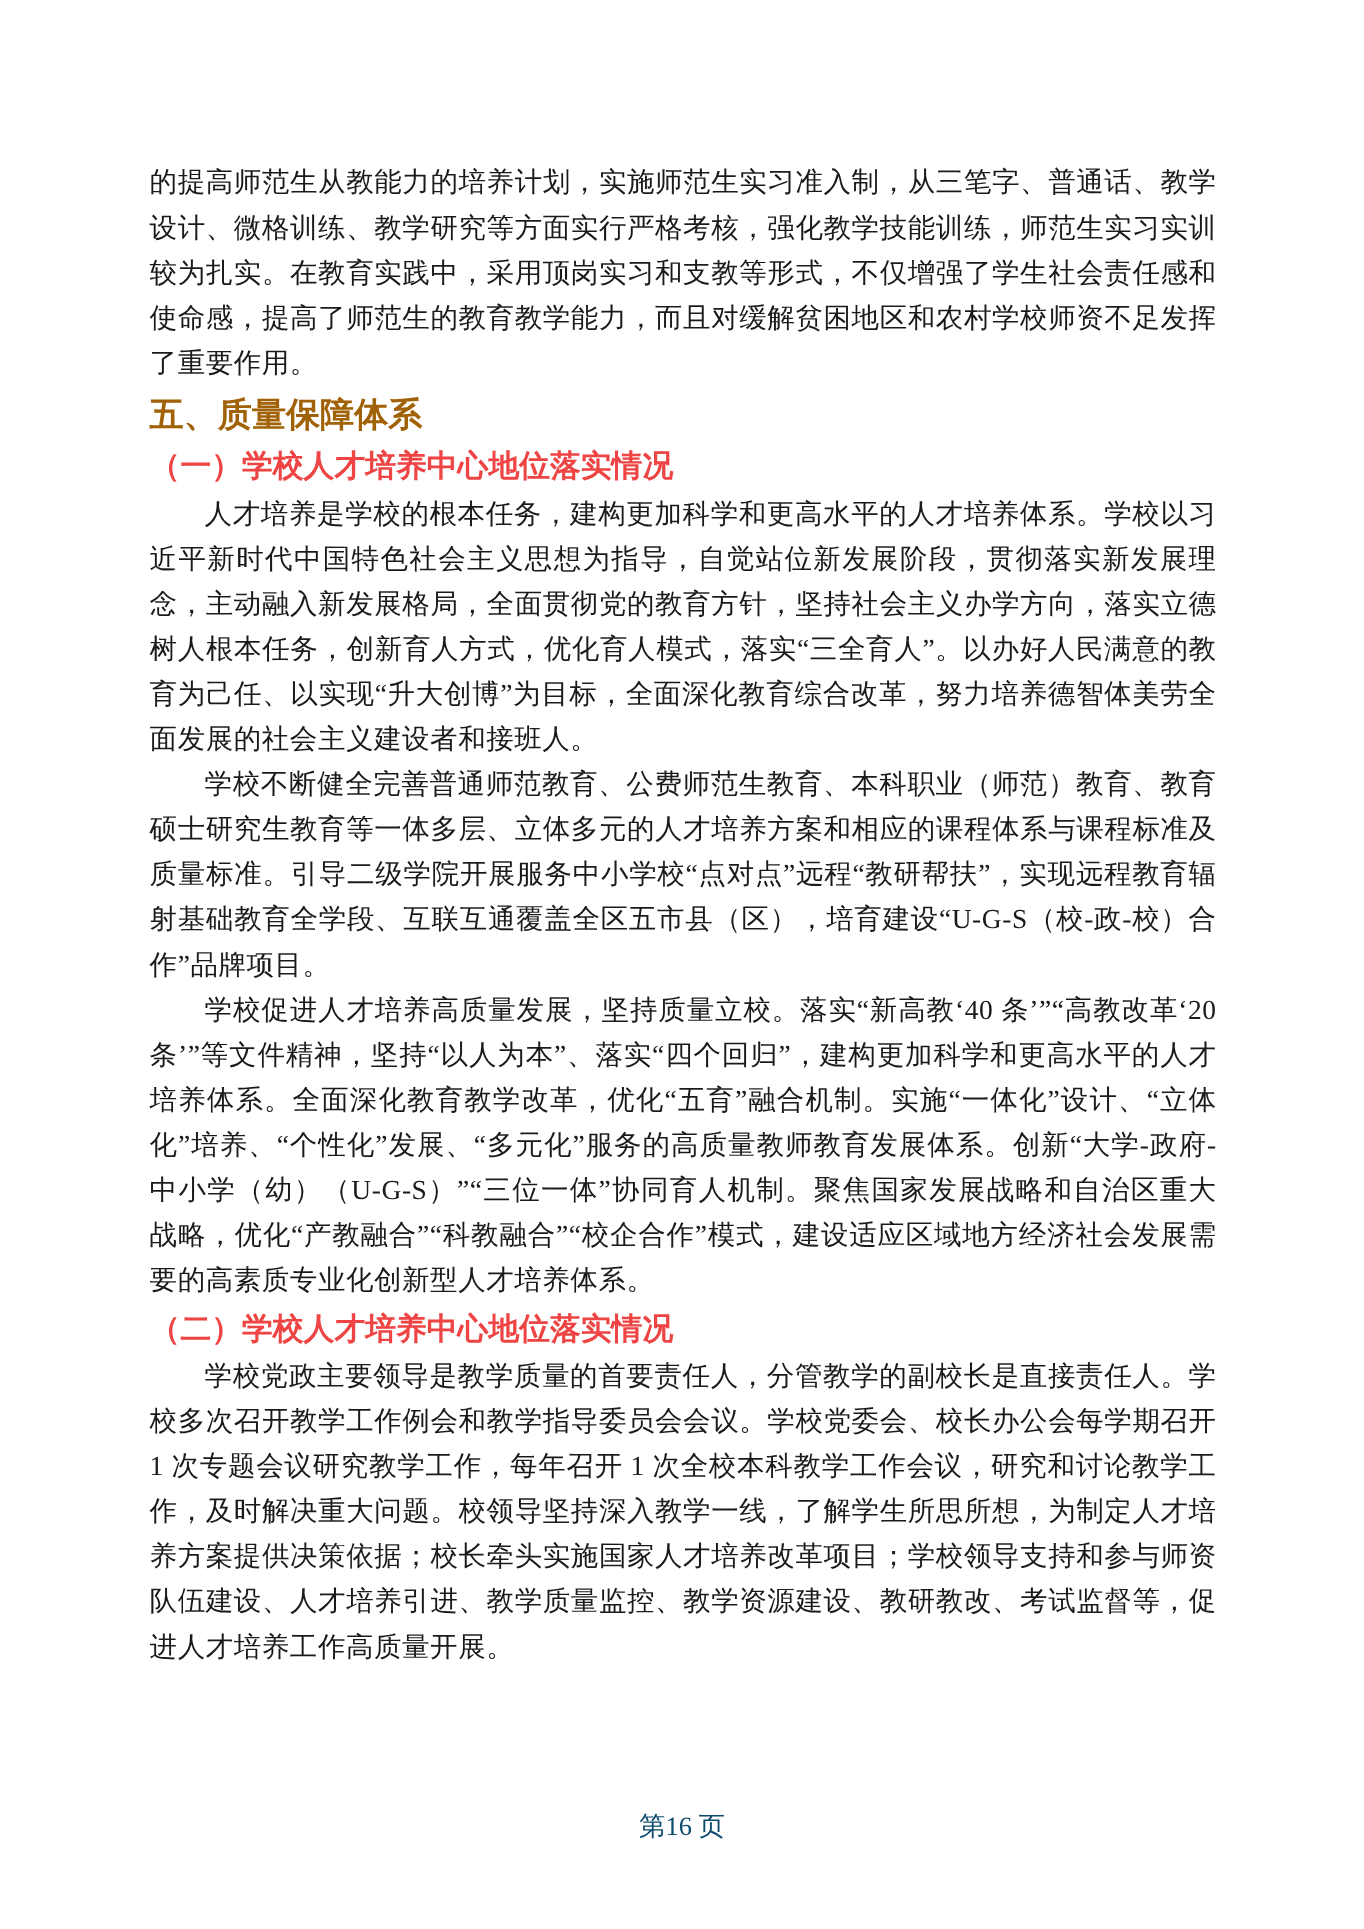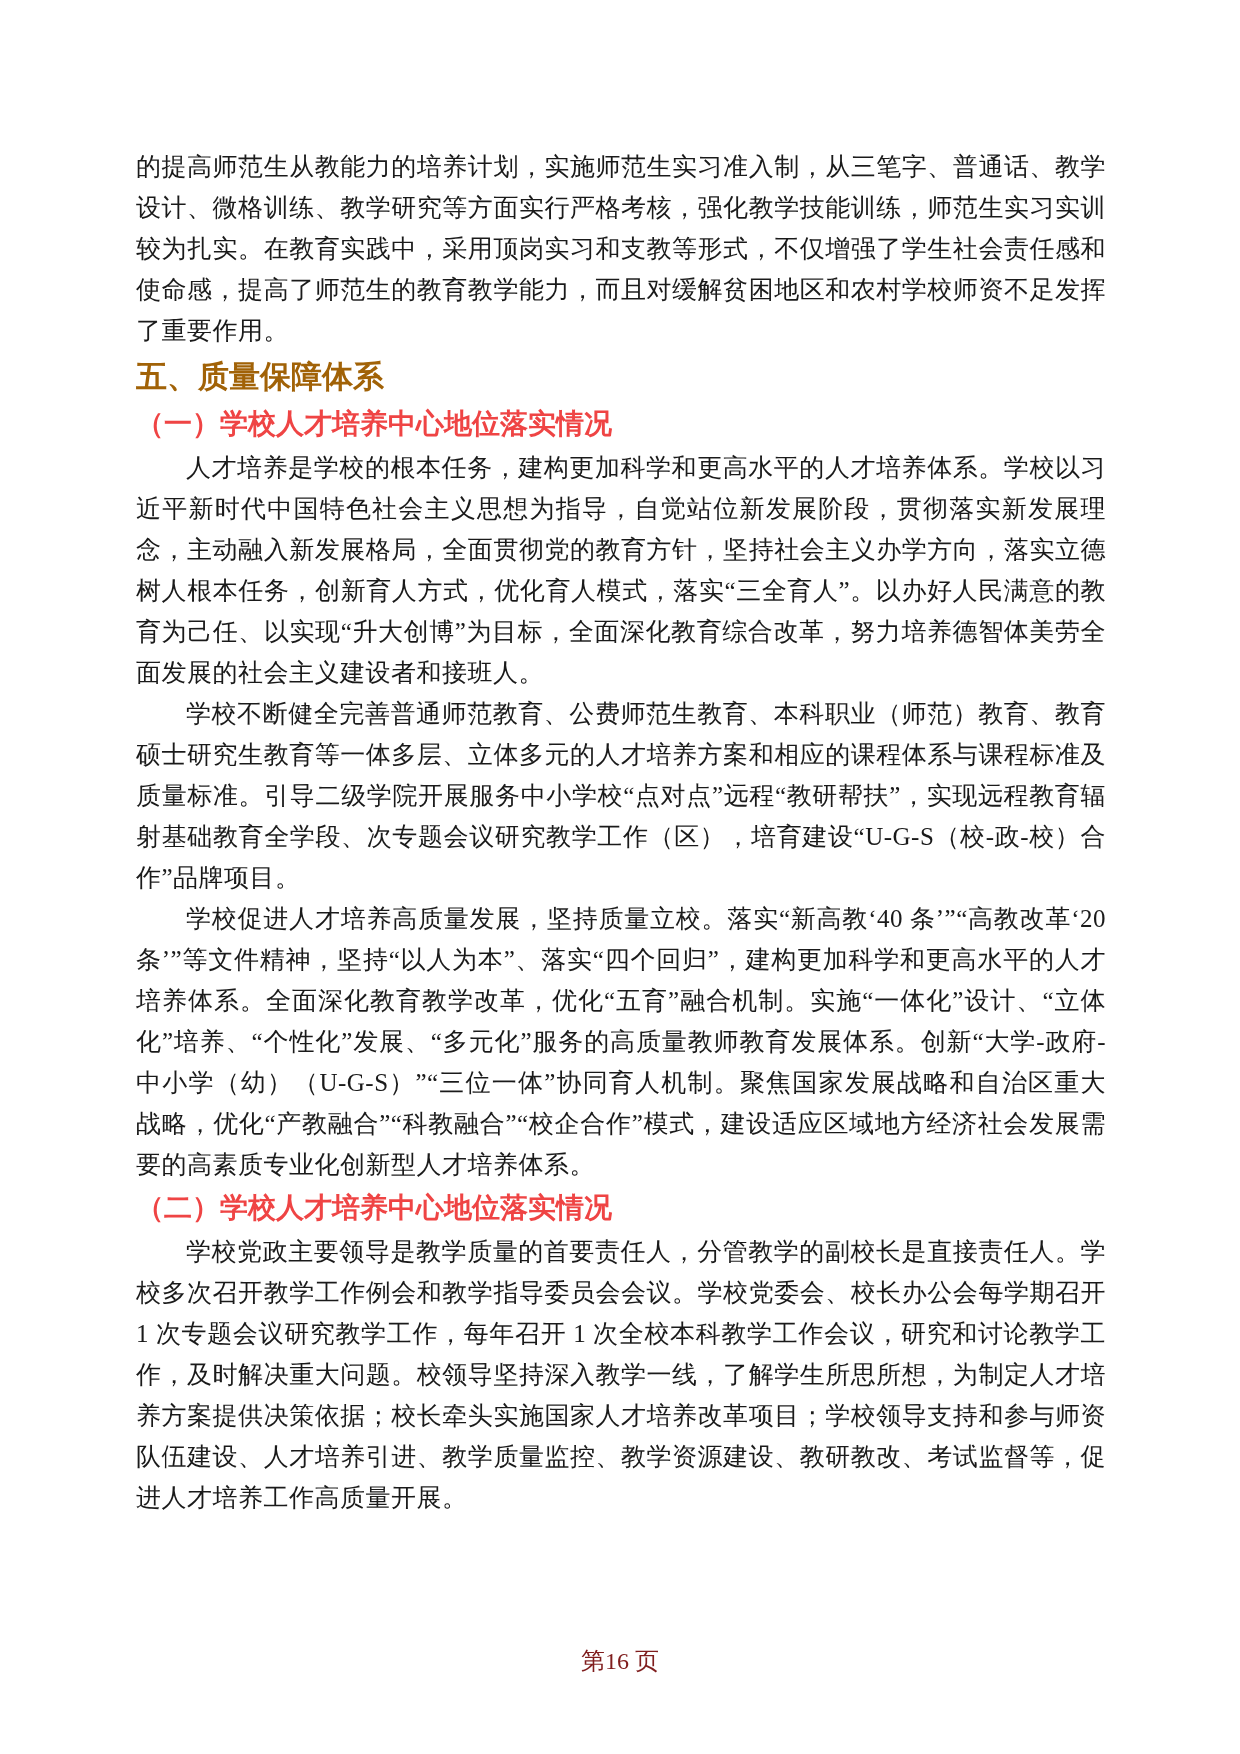--- a/index.html
+++ b/index.html
@@ -51,38 +51,38 @@
     color: #ef4444;
   }
   .page-footer {
     position: absolute;
     left: 0;
     right: 0;
     top: 1645px;
     text-align: center;
     font-size: 24px;
     line-height: 32px;
-    color: #7f1d1d;
+    color: #0c4a6e;
   }
 </style>
 </head>
 <body>
 
 <div class="page">
   <main class="content">
 
     <p class="body-par no-indent">的提高师范生从教能力的培养计划，实施师范生实习准入制，从三笔字、普通话、教学设计、微格训练、教学研究等方面实行严格考核，强化教学技能训练，师范生实习实训较为扎实。在教育实践中，采用顶岗实习和支教等形式，不仅增强了学生社会责任感和使命感，提高了师范生的教育教学能力，而且对缓解贫困地区和农村学校师资不足发挥了重要作用。</p>
 
     <h1 class="section-heading">五、质量保障体系</h1>
 
     <h2 class="subsection-heading">（一）学校人才培养中心地位落实情况</h2>
 
     <p class="body-par">人才培养是学校的根本任务，建构更加科学和更高水平的人才培养体系。学校以习近平新时代中国特色社会主义思想为指导，自觉站位新发展阶段，贯彻落实新发展理念，主动融入新发展格局，全面贯彻党的教育方针，坚持社会主义办学方向，落实立德树人根本任务，创新育人方式，优化育人模式，落实“三全育人”。以办好人民满意的教育为己任、以实现“升大创博”为目标，全面深化教育综合改革，努力培养德智体美劳全面发展的社会主义建设者和接班人。</p>
 
-    <p class="body-par">学校不断健全完善普通师范教育、公费师范生教育、本科职业（师范）教育、教育硕士研究生教育等一体多层、立体多元的人才培养方案和相应的课程体系与课程标准及质量标准。引导二级学院开展服务中小学校“点对点”远程“教研帮扶”，实现远程教育辐射基础教育全学段、次专题会议研究教学工作（区），培育建设“U-G-S（校-政-校）合作”品牌项目。</p>
+    <p class="body-par">学校不断健全完善普通师范教育、公费师范生教育、本科职业（师范）教育、教育硕士研究生教育等一体多层、立体多元的人才培养方案和相应的课程体系与课程标准及质量标准。引导二级学院开展服务中小学校“点对点”远程“教研帮扶”，实现远程教育辐射基础教育全学段、互联互通覆盖全区五市县（区），培育建设“U-G-S（校-政-校）合作”品牌项目。</p>
 
     <p class="body-par">学校促进人才培养高质量发展，坚持质量立校。落实“新高教‘40 条’”“高教改革‘20 条’”等文件精神，坚持“以人为本”、落实“四个回归”，建构更加科学和更高水平的人才培养体系。全面深化教育教学改革，优化“五育”融合机制。实施“一体化”设计、“立体化”培养、“个性化”发展、“多元化”服务的高质量教师教育发展体系。创新“大学-政府-中小学（幼）（U-G-S）”“三位一体”协同育人机制。聚焦国家发展战略和自治区重大战略，优化“产教融合”“科教融合”“校企合作”模式，建设适应区域地方经济社会发展需要的高素质专业化创新型人才培养体系。</p>
 
 
     <h2 class="subsection-heading">（二）学校人才培养中心地位落实情况</h2>
 
     <p class="body-par">学校党政主要领导是教学质量的首要责任人，分管教学的副校长是直接责任人。学校多次召开教学工作例会和教学指导委员会会议。学校党委会、校长办公会每学期召开 1 次专题会议研究教学工作，每年召开 1 次全校本科教学工作会议，研究和讨论教学工作，及时解决重大问题。校领导坚持深入教学一线，了解学生所思所想，为制定人才培养方案提供决策依据；校长牵头实施国家人才培养改革项目；学校领导支持和参与师资队伍建设、人才培养引进、教学质量监控、教学资源建设、教研教改、考试监督等，促进人才培养工作高质量开展。</p>
 
   </main>
 

